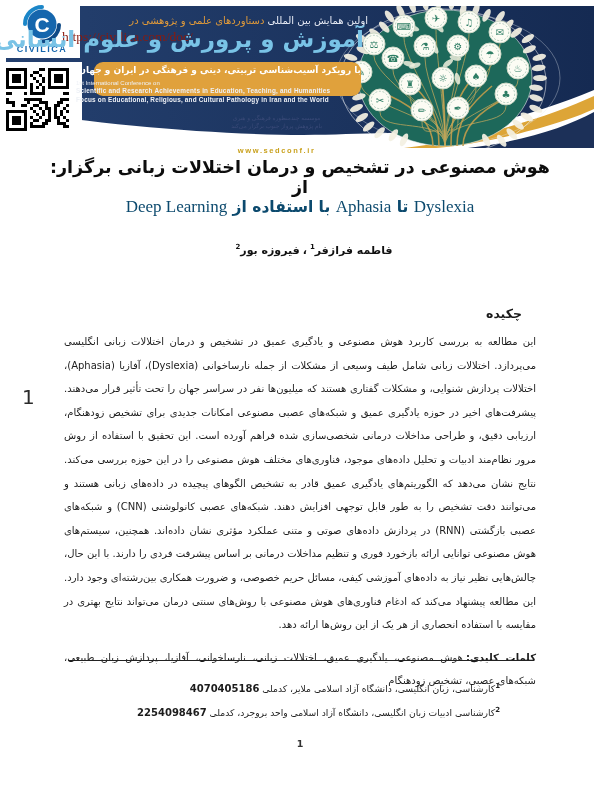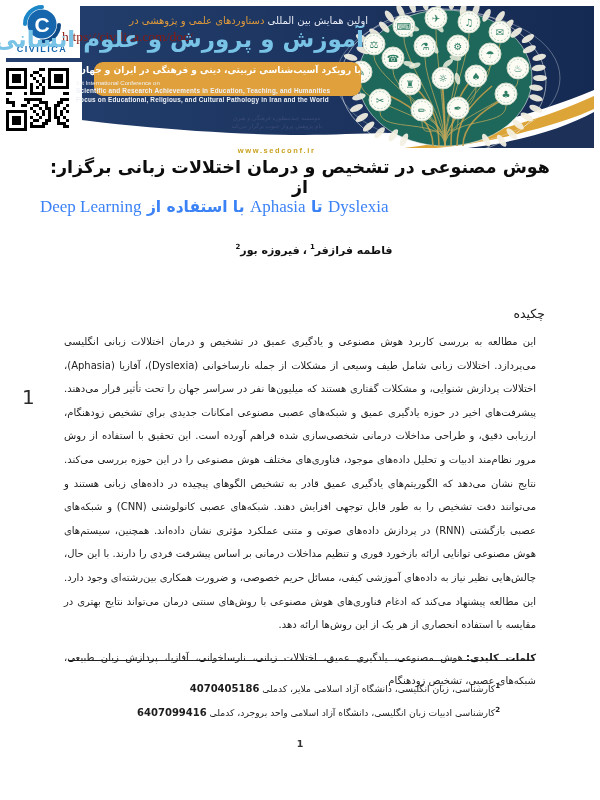--- a/index.html
+++ b/index.html
@@ -29,29 +29,29 @@
   .en-block .l0{font-size:6px;line-height:8px;}
   .en-block .l{font-size:6.4px;font-weight:bold;line-height:8.6px;letter-spacing:.2px;white-space:nowrap;}
   .organizer{position:absolute;right:272px;top:109px;direction:rtl;text-align:center;}
   .organizer .ol{font-size:5.8px;color:#3a4a78;line-height:7.6px;white-space:nowrap;}
   .organizer .site{font-family:"Liberation Sans",sans-serif;font-size:7.5px;font-weight:bold;
                    color:#c9a11d;letter-spacing:1.6px;margin-top:16px;}
 
   
   .paper-title1{position:absolute;left:40px;right:40px;top:157px;text-align:center;direction:rtl;
                 font-size:17.5px;font-weight:bold;color:#0d0d0d;}
-  .paper-title2{position:absolute;left:40px;right:40px;top:197px;text-align:left;direction:rtl;color:#3b82f6;}
+  .paper-title2{position:absolute;left:40px;right:40px;top:197px;text-align:center;direction:rtl;color:#0c4a6e;}
   .paper-title2 .lat{font-family:"Liberation Serif",serif;font-size:17px;font-weight:normal;}
   .paper-title2 .fab{font-size:15.5px;font-weight:bold;}
   .authors{position:absolute;left:0;right:0;top:243px;text-align:center;direction:rtl;
            font-size:11px;font-weight:bold;color:#111;margin-left:28px;}
   .authors sup{font-size:7px;}
   .authors .sep{margin:0 3px;}
   .margin-number{position:absolute;left:22px;top:385px;font-size:20px;color:#2a2a2a;}
-  .abstract-head{position:absolute;right:55px;top:306px;direction:rtl;font-size:12.5px;font-weight:normal;}
+  .abstract-head{position:absolute;right:78px;top:306px;direction:rtl;font-size:12.5px;font-weight:bold;}
   .abstract-wrap{position:absolute;left:64px;right:64px;top:330px;direction:rtl;}
   .abs{font-size:10px;line-height:23.6px;text-align:justify;text-align-last:right;
        direction:rtl;color:#1c1c1c;margin:0;}
   .keywords{margin-top:9px;}
   .keywords b{margin-left:3px;}
   .foot-rule{position:absolute;left:68px;right:66px;top:660px;height:0;border:0;
              border-top:1.4px solid #222;margin:0;}
   .footnotes{position:absolute;left:96px;right:100px;top:676px;direction:rtl;text-align:right;
              font-size:9.2px;line-height:20.5px;color:#1c1c1c;}
   .footnotes sup{font-size:7px;font-weight:bold;}
@@ -387,18 +387,18 @@
 
   <div class="abstract-wrap">
     <p class="abs">این مطالعه به بررسی کاربرد هوش مصنوعی و یادگیری عمیق در تشخیص و درمان اختلالات زبانی انگلیسی می‌پردازد. اختلالات زبانی شامل طیف وسیعی از مشکلات از جمله نارساخوانی (Dyslexia)، آفازیا (Aphasia)، اختلالات پردازش شنوایی، و مشکلات گفتاری هستند که میلیون‌ها نفر در سراسر جهان را تحت تأثیر قرار می‌دهند. پیشرفت‌های اخیر در حوزه یادگیری عمیق و شبکه‌های عصبی مصنوعی امکانات جدیدی برای تشخیص زودهنگام، ارزیابی دقیق، و طراحی مداخلات درمانی شخصی‌سازی شده فراهم آورده است. این تحقیق با استفاده از روش مرور نظام‌مند ادبیات و تحلیل داده‌های موجود، فناوری‌های مختلف هوش مصنوعی را در این حوزه بررسی می‌کند. نتایج نشان می‌دهد که الگوریتم‌های یادگیری عمیق قادر به تشخیص الگوهای پیچیده در داده‌های زبانی هستند و می‌توانند دقت تشخیص را به طور قابل توجهی افزایش دهند. شبکه‌های عصبی کانولوشنی (CNN) و شبکه‌های عصبی بازگشتی (RNN) در پردازش داده‌های صوتی و متنی عملکرد مؤثری نشان داده‌اند. همچنین، سیستم‌های هوش مصنوعی توانایی ارائه بازخورد فوری و تنظیم مداخلات درمانی بر اساس پیشرفت فردی را دارند. با این حال، چالش‌هایی نظیر نیاز به داده‌های آموزشی کیفی، مسائل حریم خصوصی، و ضرورت همکاری بین‌رشته‌ای وجود دارد. این مطالعه پیشنهاد می‌کند که ادغام فناوری‌های هوش مصنوعی با روش‌های سنتی درمان می‌تواند نتایج بهتری در مقایسه با استفاده انحصاری از هر یک از این روش‌ها ارائه دهد.</p>
     <p class="abs keywords"><b>کلمات کلیدی:</b><span>هوش مصنوعی، یادگیری عمیق، اختلالات زبانی، نارساخوانی، آفازیا، پردازش زبان طبیعی، شبکه‌های عصبی، تشخیص زودهنگام</span></p>
   </div>
 
   <hr class="foot-rule">
 
   <div class="footnotes">
     <div class="fn"><sup>1</sup><span>کارشناسی، زبان انگلیسی، دانشگاه آزاد اسلامی ملایر، کدملی </span><span class="code">4070405186</span></div>
-    <div class="fn"><sup>2</sup><span>کارشناسی ادبیات زبان انگلیسی، دانشگاه آزاد اسلامی واحد بروجرد، کدملی </span><span class="code">6407099416</span></div>
+    <div class="fn"><sup>2</sup><span>کارشناسی ادبیات زبان انگلیسی، دانشگاه آزاد اسلامی واحد بروجرد، کدملی </span><span class="code">2254098467</span></div>
   </div>
 
   <div class="page-number">1</div>
 
 </div>
 
 </body></html>

